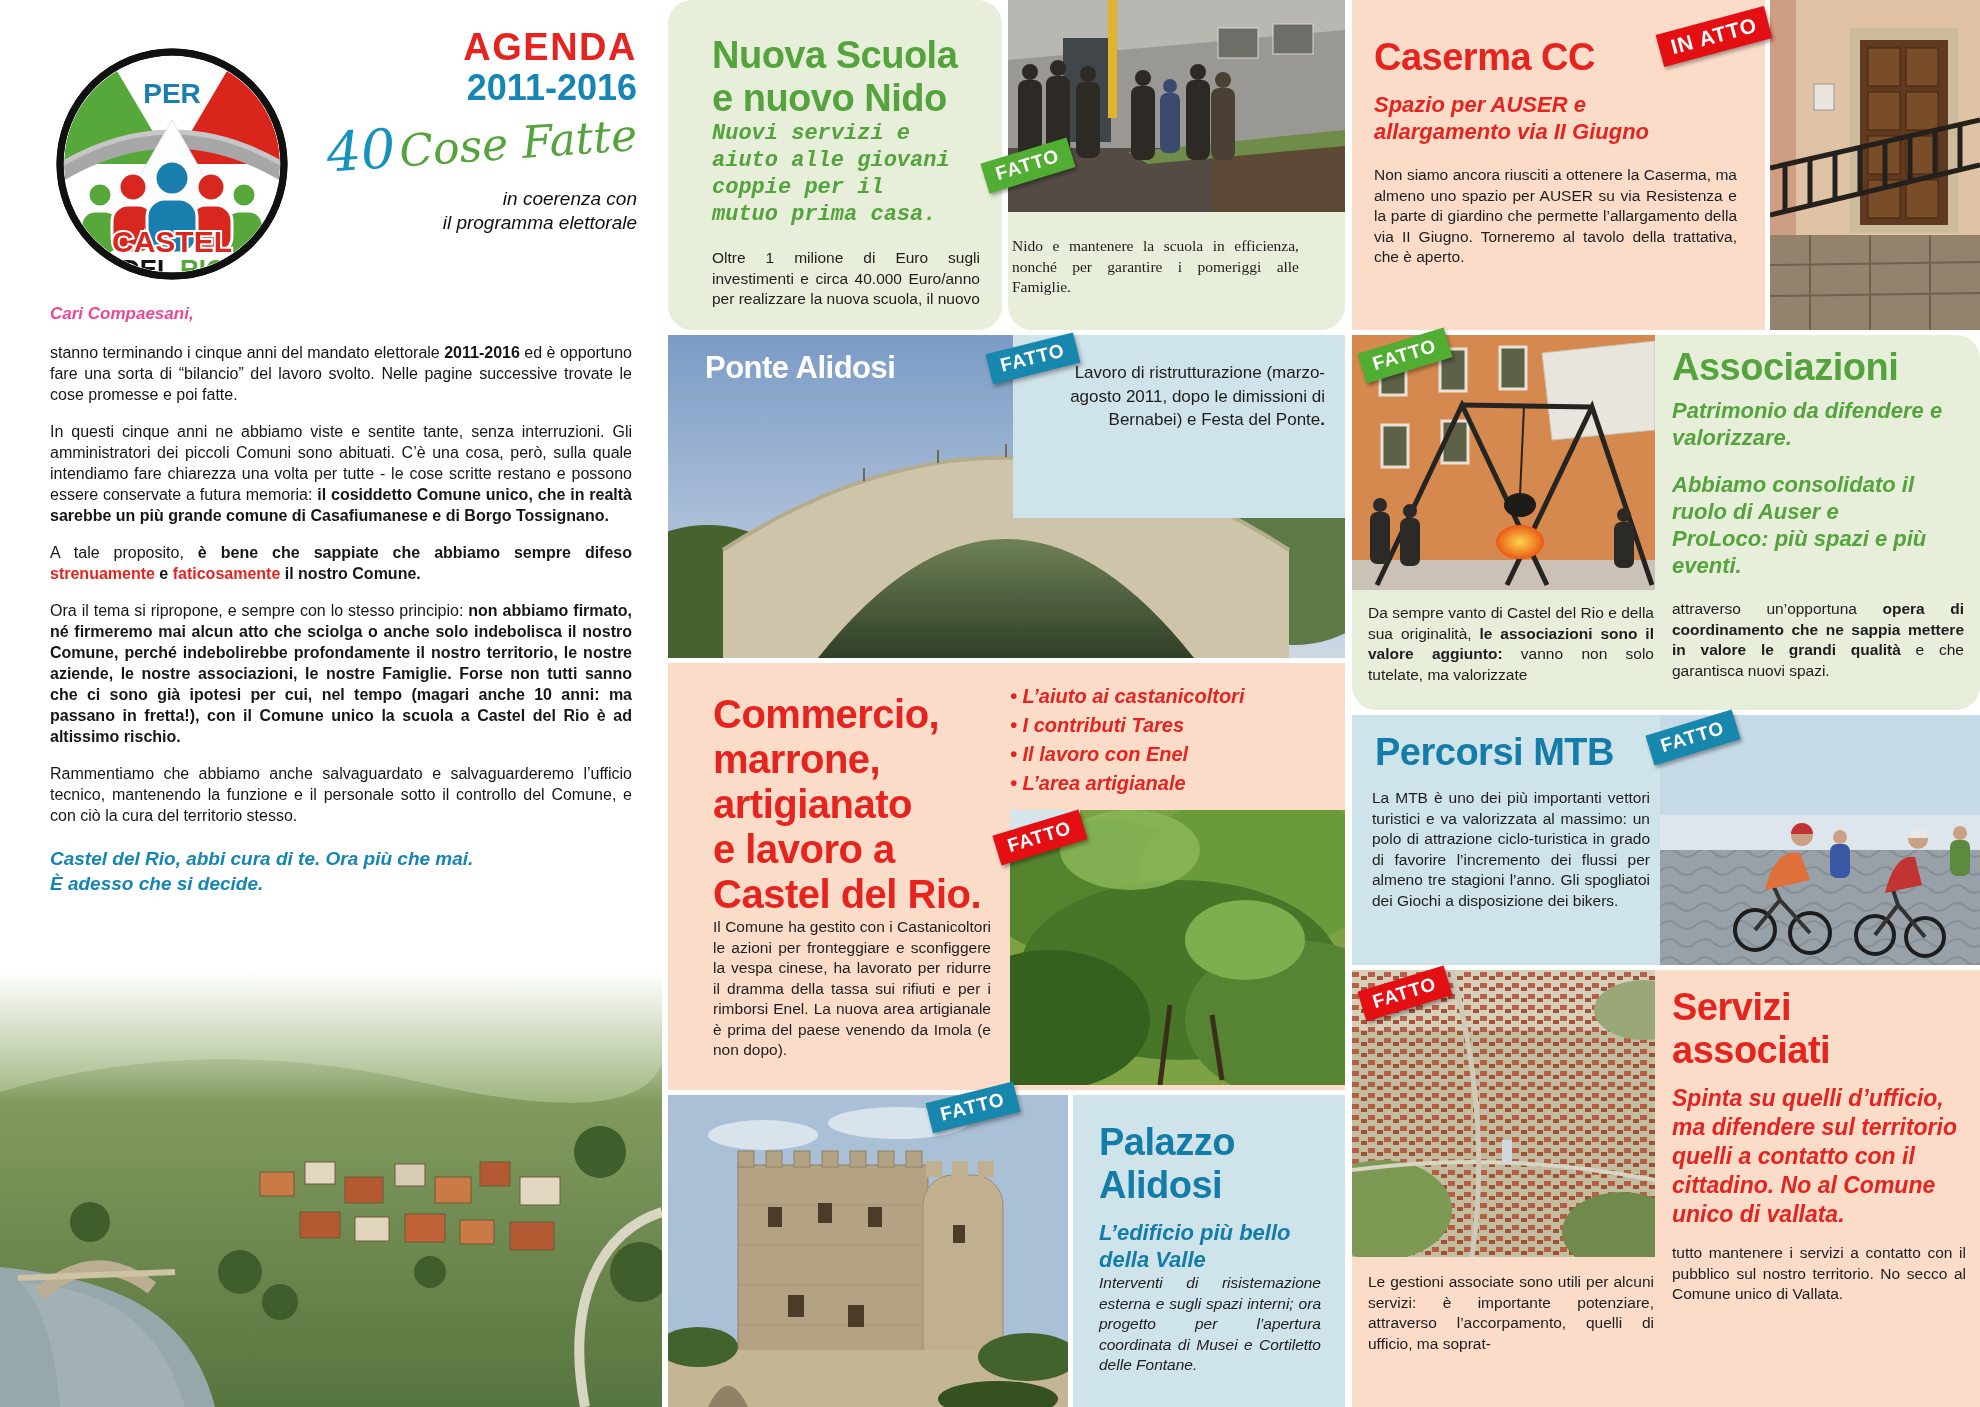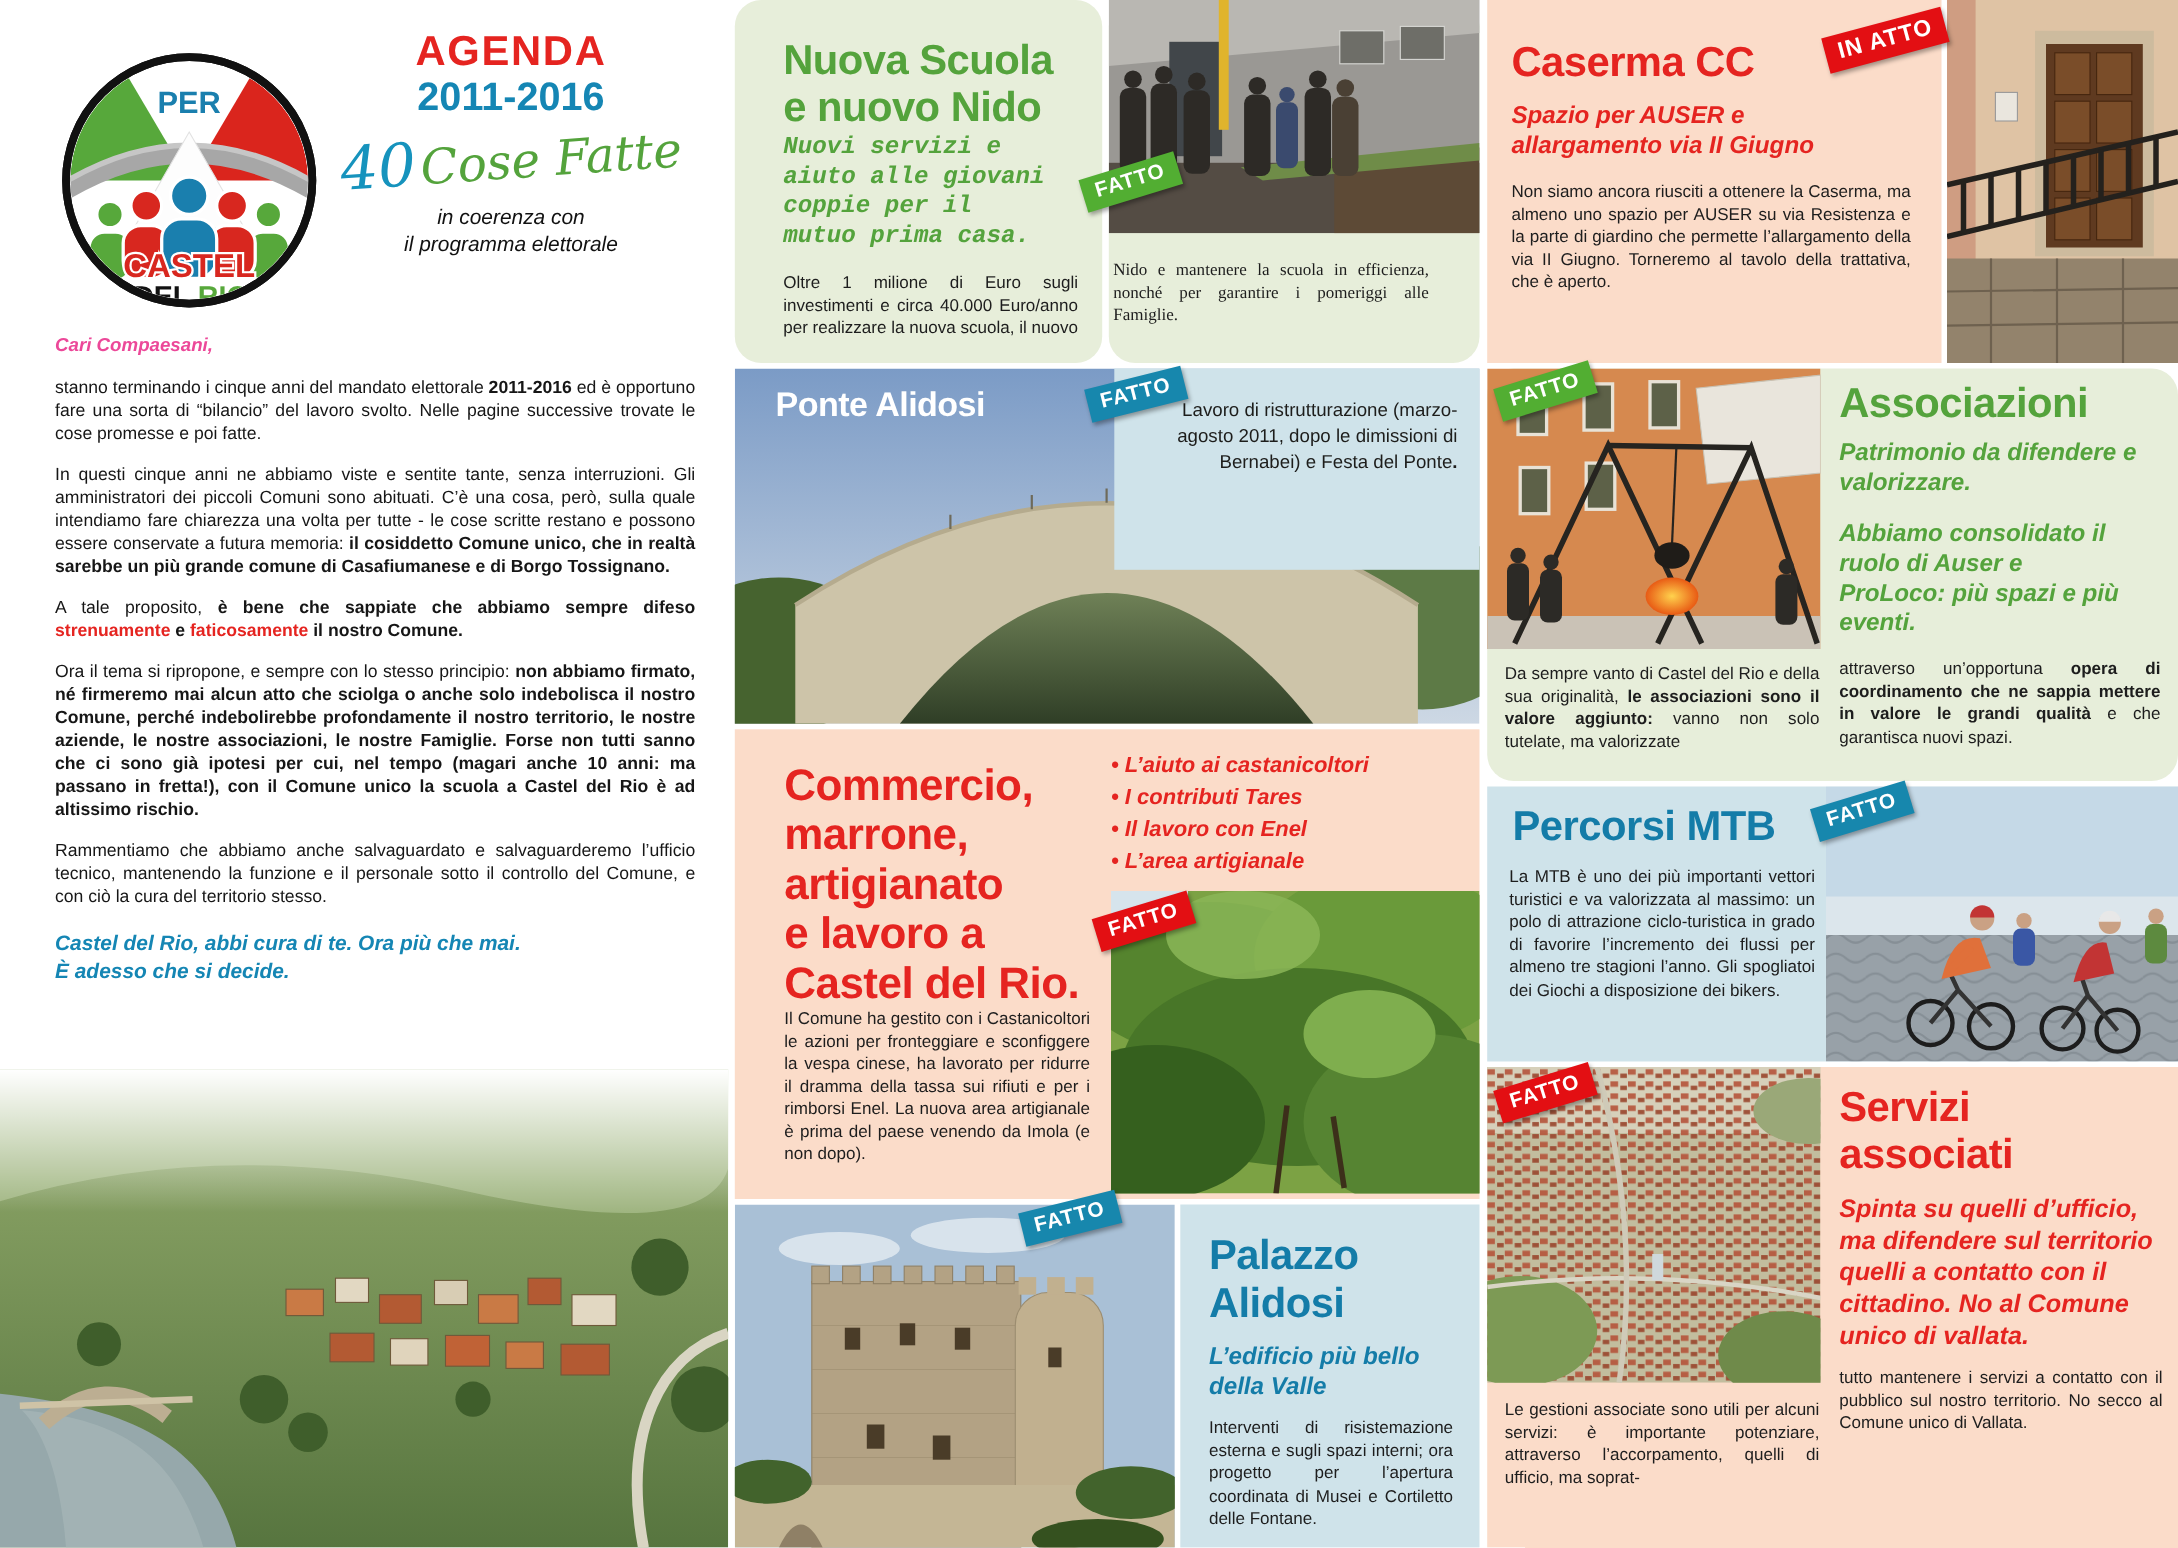--- a/index.html
+++ b/index.html
@@ -17,21 +17,21 @@
   .sec-title span{display:block;}
   .sub{font-size:22px;line-height:27px;font-weight:700;font-style:italic;}
   .body-txt{font-size:15.5px;line-height:20.5px;text-align:justify;color:#1d1d1d;}
   .badge{position:absolute;color:#fff;font-weight:700;font-size:19px;letter-spacing:1px;
          padding:4px 12px 5px;transform:rotate(-17deg);box-shadow:1px 3px 4px rgba(0,0,0,.35);z-index:5;}
   .badge.b-green{background:#52ae32;}
   .badge.b-teal{background:#1787ad;}
   .badge.b-red{background:#e30f13;}
   svg.photo{position:absolute;display:block;}
   
-  #masthead{left:292px;top:26px;width:345px;text-align:center;}
+  #masthead{left:292px;top:26px;width:345px;text-align:right;}
   #mh-title{font-size:38px;line-height:42px;font-weight:700;color:#e52420;letter-spacing:1.5px;}
   #mh-years{font-size:36px;line-height:40px;font-weight:700;color:#1586b4;}
   #mh-script{margin-top:4px;font-family:"DejaVu Serif",serif;font-style:italic;transform:rotate(-4deg);}
   #mh-script .n40{font-size:54px;color:#1693bd;}
   #mh-script .ctxt{font-size:44px;color:#54a33c;margin-left:4px;}
   #mh-tag{margin-top:12px;font-size:19px;font-style:italic;color:#111;line-height:24px;}
   
   #letter{left:50px;top:292px;width:582px;}
   #letter .sal{color:#ec4899;font-size:17px;font-weight:700;font-style:italic;margin:12px 0 18px;}
   #letter p{font-size:16px;line-height:21px;margin:0 0 16px;text-align:justify;color:#161616;}
@@ -51,21 +51,21 @@
               text-align:right;font-size:17px;line-height:23.5px;color:#1d1d1b;z-index:4;}
   #commercio{left:668px;top:663px;width:677px;height:427px;}
   #com-title{left:713px;top:692px;width:330px;font-size:40px;line-height:45px;font-weight:700;color:#e52420;letter-spacing:-0.5px;}
   #com-title span{display:block;}
   #com-bullets{left:1010px;top:682px;width:335px;}
   #com-bullets div{font-size:20px;line-height:29px;font-weight:700;font-style:italic;color:#e52420;}
   #com-bullets div::before{content:"• ";}
   #com-body{left:713px;top:917px;width:278px;}
   #palazzo-box{left:1073px;top:1095px;width:272px;height:312px;padding:26px 24px 0 26px;}
   #palazzo-box .sub{margin-top:12px;}
-  #palazzo-box .body-txt{margin-top:16px;}
+  #palazzo-box .body-txt{font-style:italic;}
   
   #caserma-box{left:1352px;top:0;width:413px;height:330px;padding:36px 28px 16px 22px;}
   #caserma-box .sub{margin-top:12px;width:320px;}
   #caserma-box .body-txt{margin-top:20px;}
   #assoc-box{left:1352px;top:335px;width:628px;height:375px;}
   #assoc-left-text{left:1368px;top:603px;width:286px;}
   #assoc-right{left:1672px;top:346px;width:292px;}
   #assoc-right .sub{margin-top:8px;}
   #assoc-right .lead{margin-top:20px;font-size:22px;line-height:27px;font-weight:700;font-style:italic;}
   #assoc-right .body-txt{margin-top:20px;}

